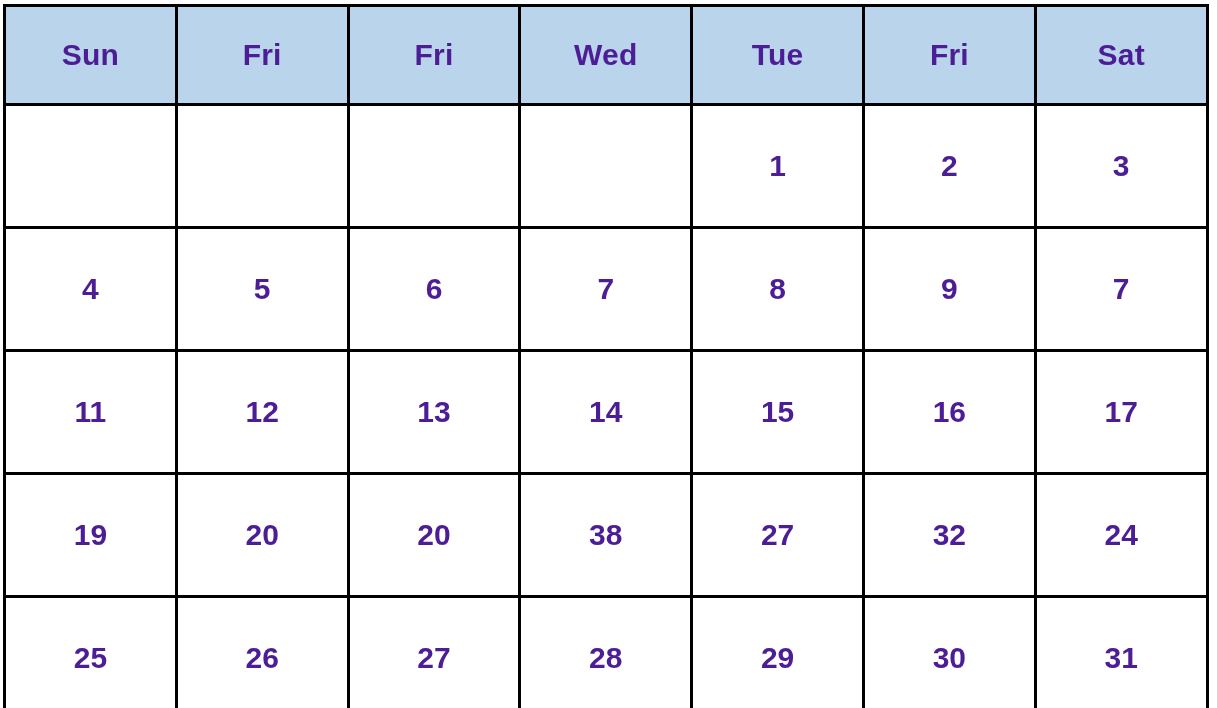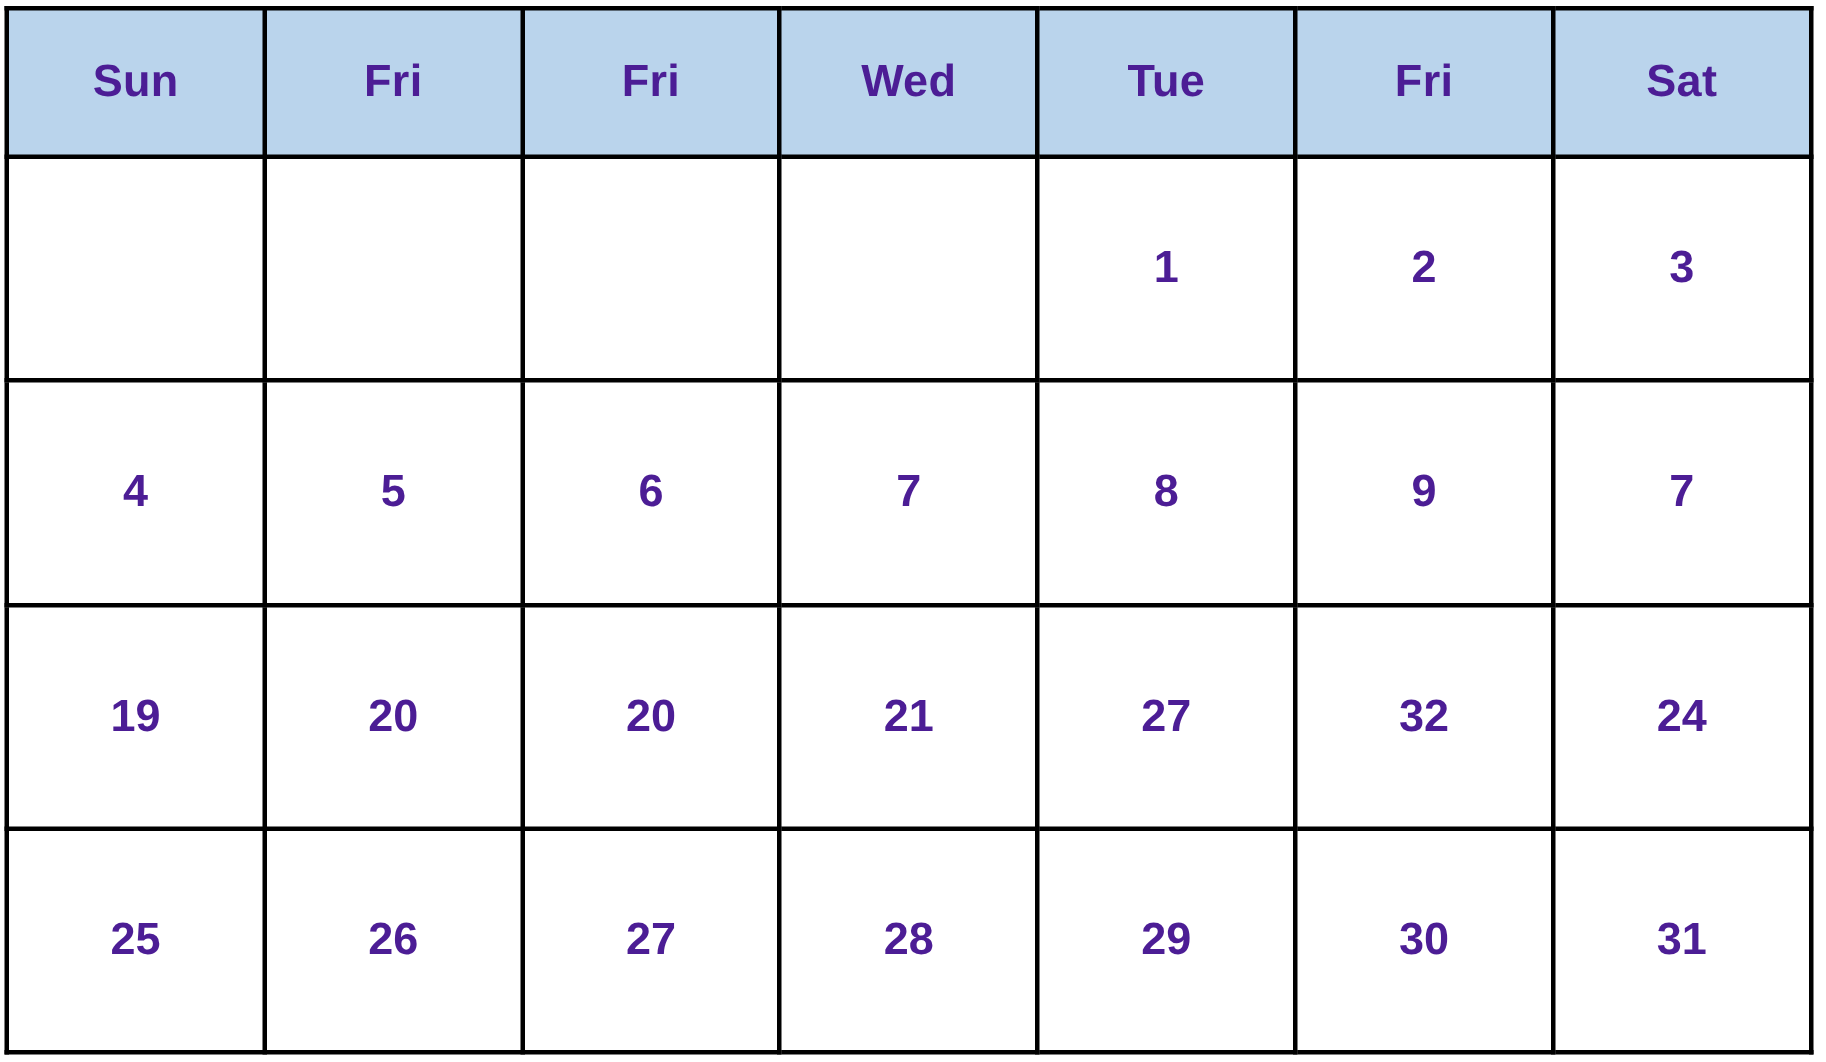--- a/index.html
+++ b/index.html
@@ -99,24 +99,33 @@
       <tr>
         <td>4</td>
         <td>5</td>
         <td>6</td>
         <td>7</td>
         <td>8</td>
         <td>9</td>
         <td>7</td>
       </tr>
       <tr>
+        <td>11</td>
+        <td>12</td>
+        <td>13</td>
+        <td>14</td>
+        <td>15</td>
+        <td>16</td>
+        <td>17</td>
+      </tr>
+      <tr>
         <td>19</td>
         <td>20</td>
         <td>20</td>
-        <td>21</td>
+        <td>38</td>
         <td>27</td>
         <td>32</td>
         <td>24</td>
       </tr>
       <tr>
         <td>25</td>
         <td>26</td>
         <td>27</td>
         <td>28</td>
         <td>29</td>

